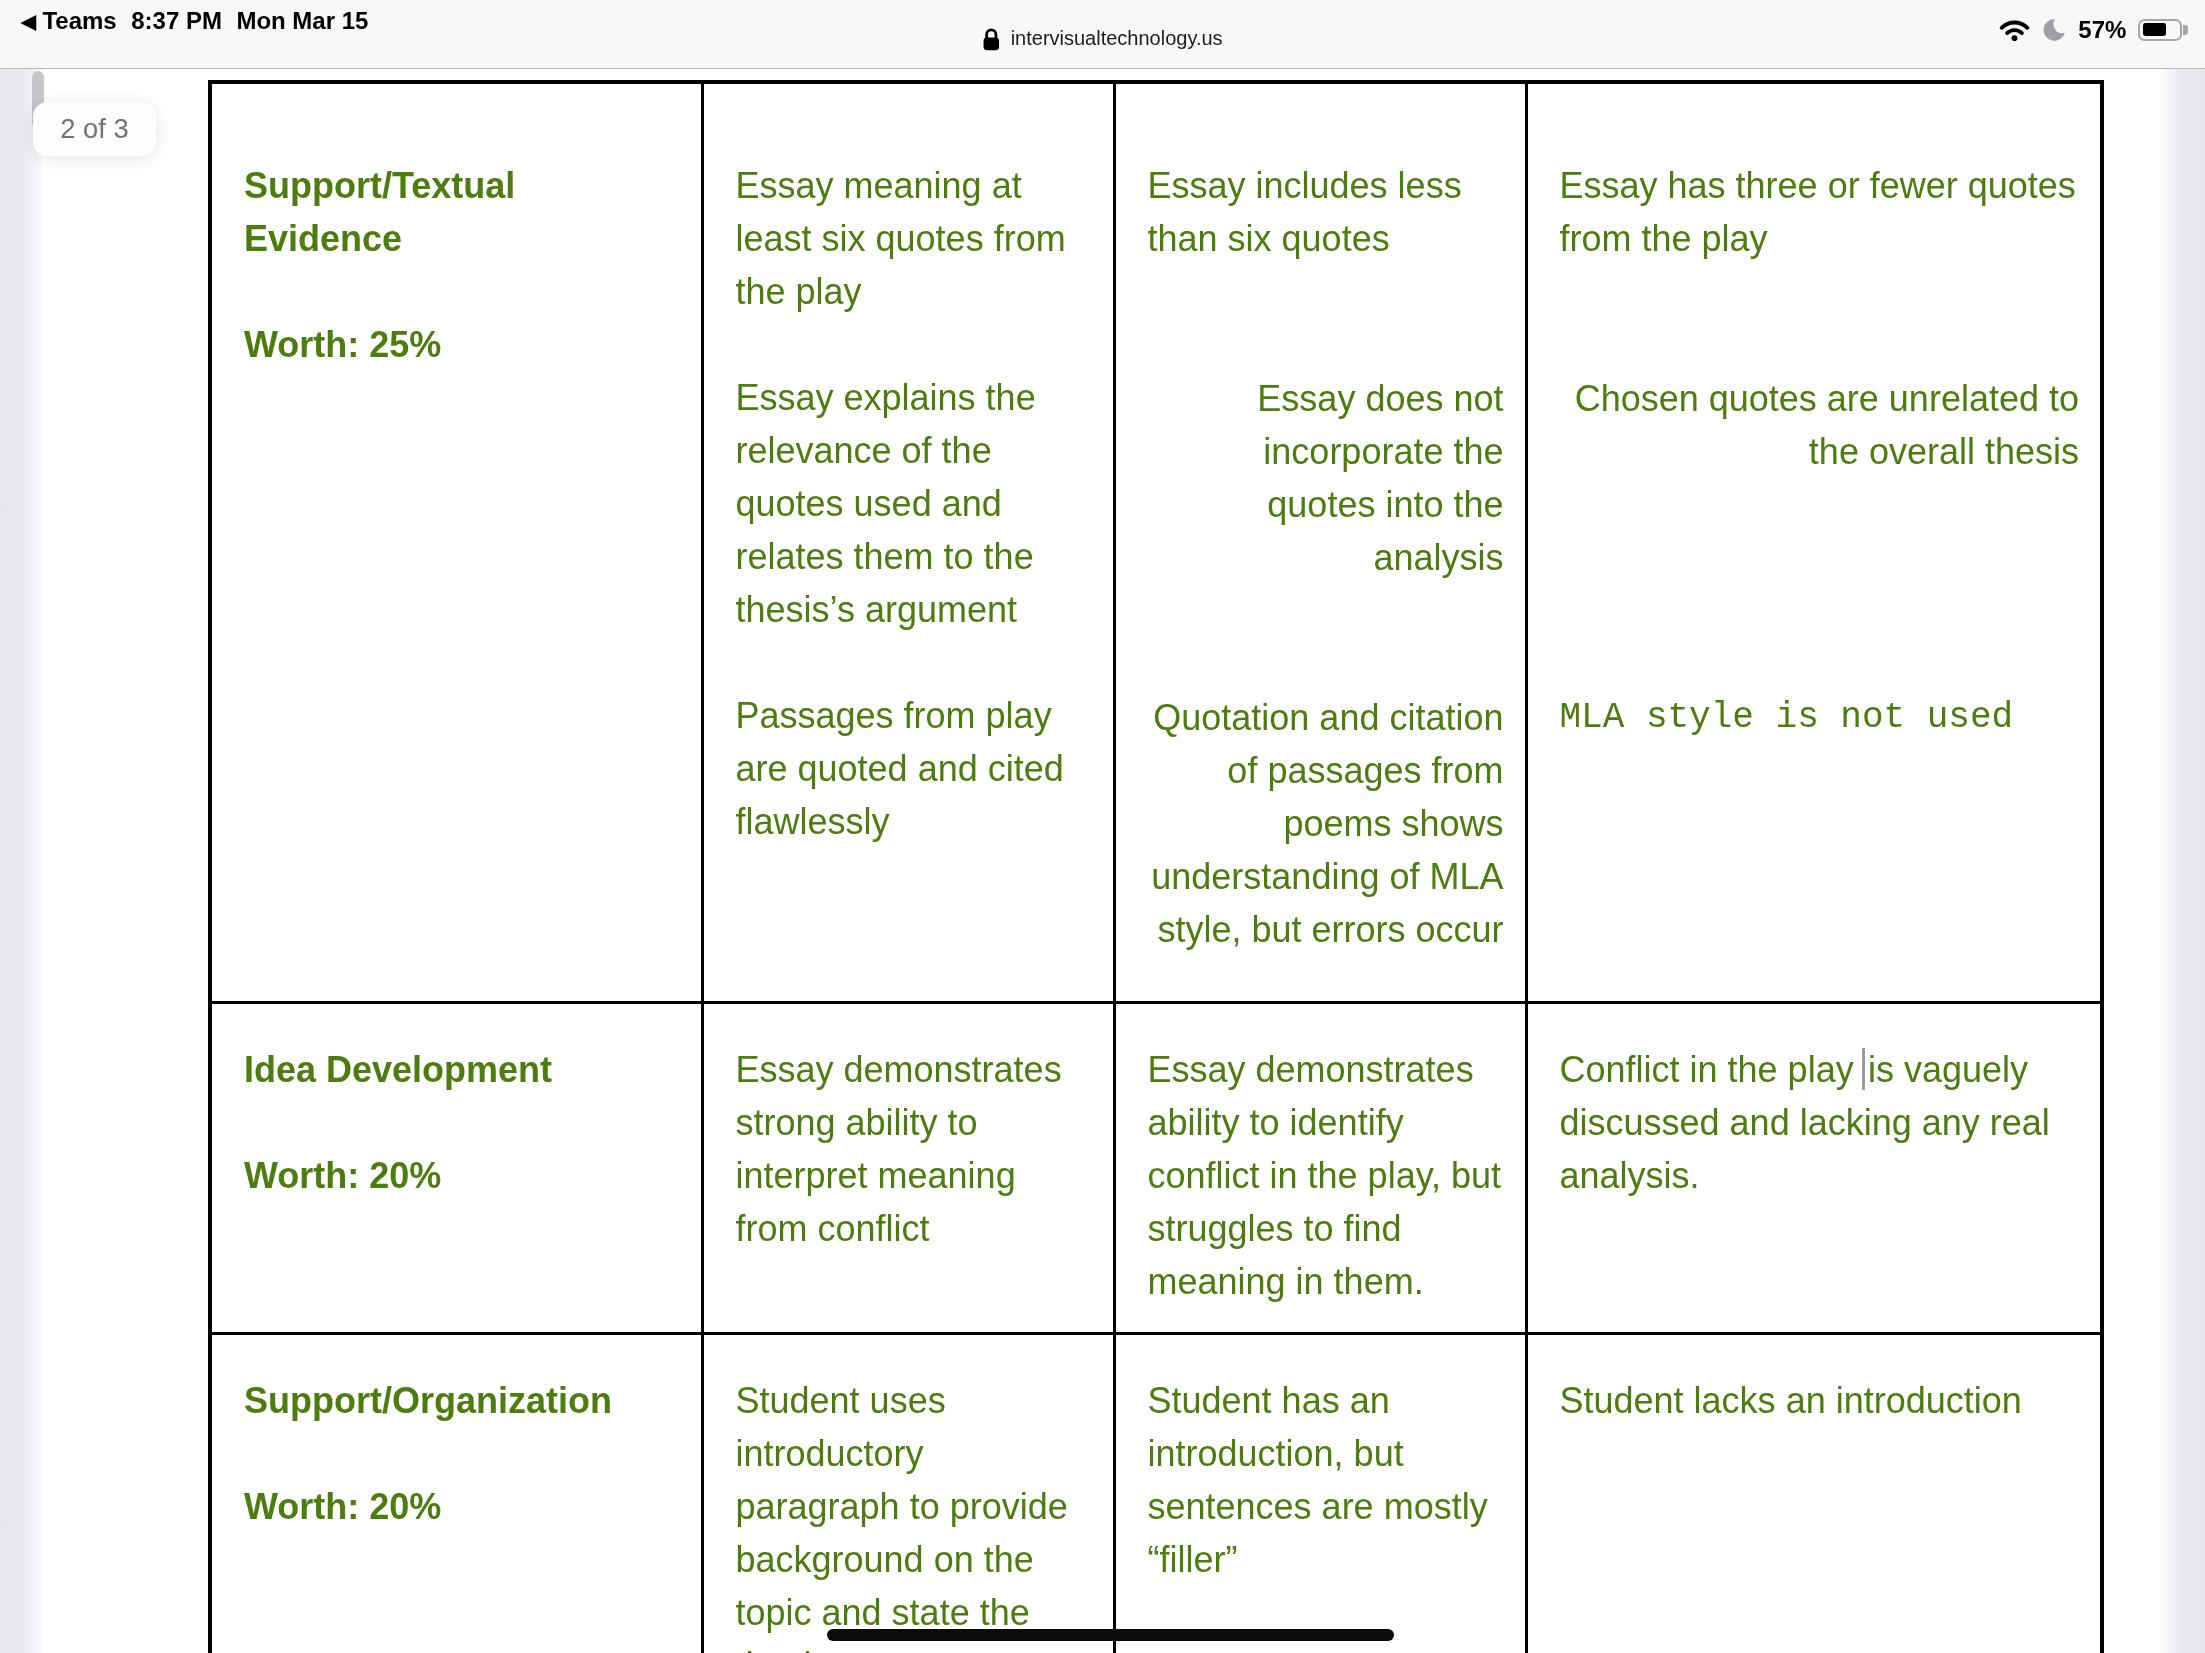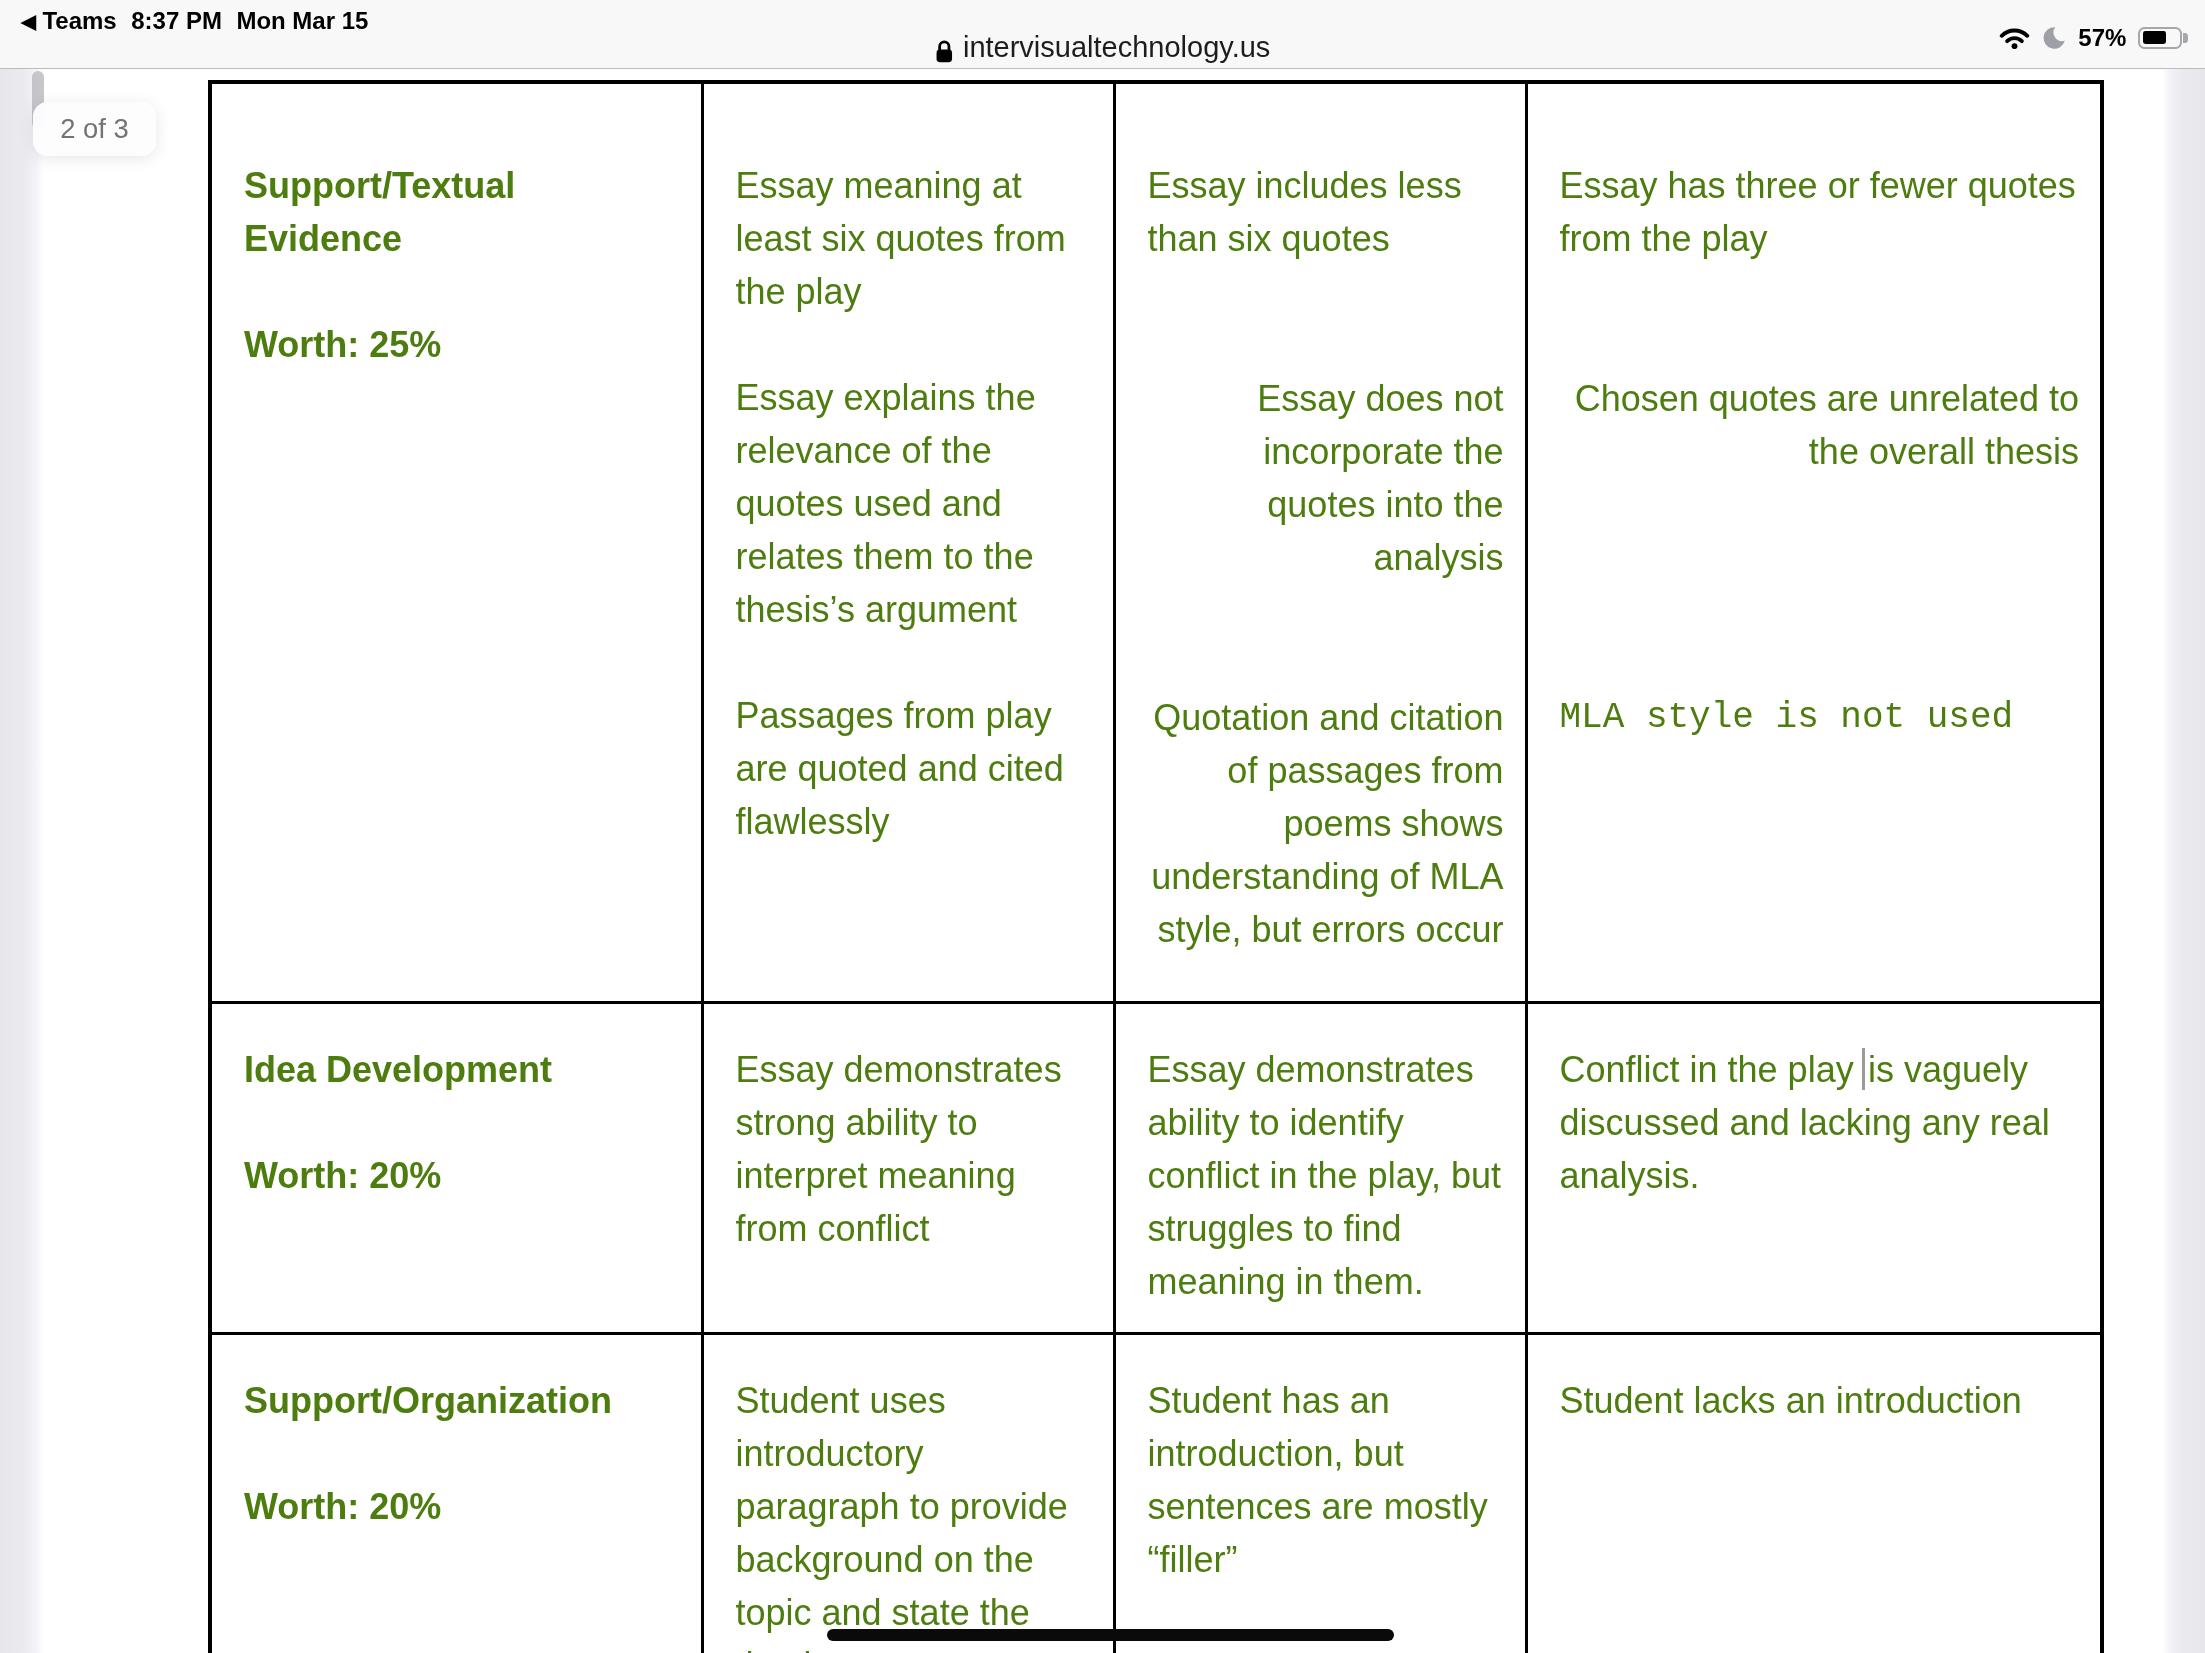--- a/index.html
+++ b/index.html
@@ -17,34 +17,34 @@
     background:#f8f8f8; border-bottom:1.6px solid #bcbcbe; z-index:40;
   }
   .status-left {
     position:absolute; left:21px; top:6.5px; height:29px;
     display:flex; align-items:center; gap:14.5px;
     font-size:24px; font-weight:600; color:#000;
   }
   .back-chip { display:flex; align-items:center; gap:6.5px; }
   .back-chip .chev { font-size:19.4px; }
   .status-right {
-    position:absolute; right:22.6px; top:23px; height:29px;
+    position:absolute; right:22.6px; top:15px; height:29px;
     display:flex; align-items:center; gap:12px;
     font-size:24px; font-weight:600; color:#000;
   }
   .wifi-svg { width:31px; height:23.4px; display:block; }
   .moon-svg { width:24px; height:24px; display:block; }
   .battery { position:relative; width:44px; height:22px; border:2.4px solid #a6a6ab; border-radius:6.5px; }
   .battery .fill { position:absolute; left:2.4px; top:2.4px; bottom:2.4px; width:57%; background:#000; border-radius:2.4px; }
   .battery .nub { position:absolute; right:-7.3px; top:4.8px; width:4.8px; height:9.7px; background:#a6a6ab; border-radius:0 3.2px 3.2px 0; }
 
   .url-row {
     position:absolute; left:0; right:0; top:27.4px; height:37px;
-    display:flex; align-items:flex-end; justify-content:center; gap:9.7px;
-    font-size:29px; color:#1d1d1f; font-weight:400;
+    display:flex; align-items:flex-start; justify-content:center; gap:9.7px;
+    font-size:20px; color:#1d1d1f; font-weight:400;
   }
   .lock-svg { width:18.6px; height:25px; display:block; }
 
   
   .gutter-left {
     position:absolute; left:0; top:69px; width:44px; height:1584px;
     background:linear-gradient(90deg,#e6e6eb 0%,#eaeaef 55%,#f4f4f8 82%,#ffffff 100%);
     z-index:5;
   }
   .gutter-right {

